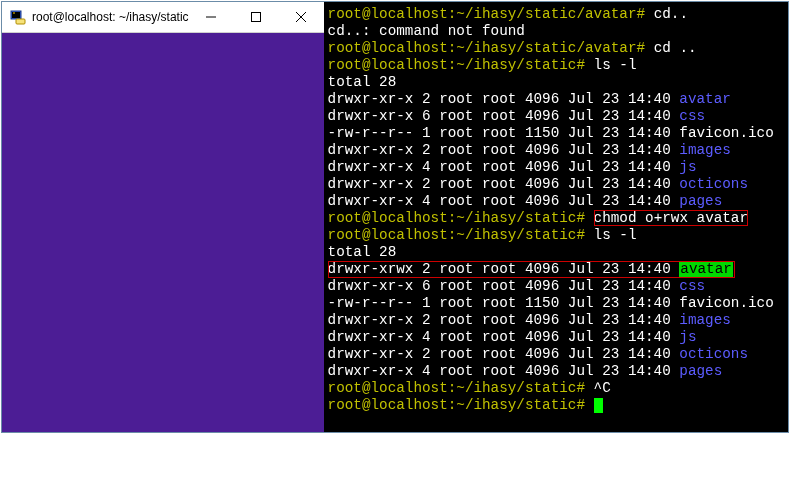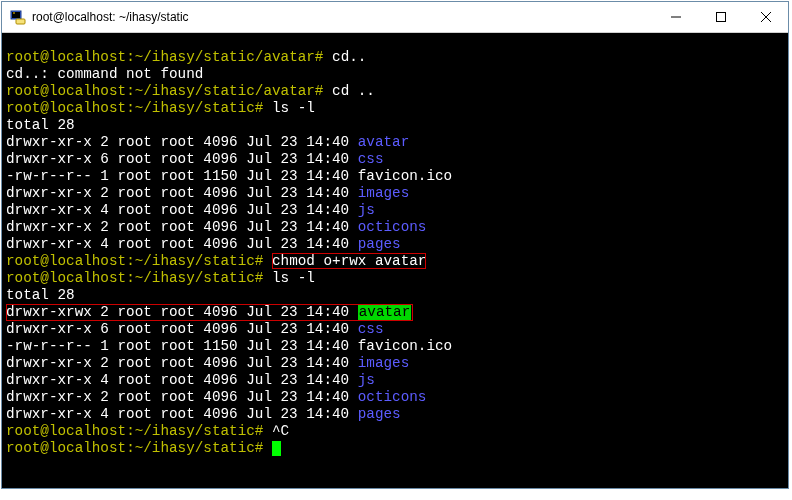--- a/index.html
+++ b/index.html
@@ -6,27 +6,27 @@
     margin: 0;
     padding: 0;
     width: 792px;
     height: 500px;
     overflow: hidden;
     font-family: "Segoe UI", Tahoma, sans-serif;
     background: #fff;
   }
   .window {
     width: 788px;
-    height: 488px;
+    height: 432px;
     border: 1px solid #6b8ca8;
     margin: 1px;
     box-sizing: border-box;
     display: flex;
-    flex-direction: column;
-    background: #0f172a;
+    flex-direction: row;
+    background: #4c1d95;
   }
   .titlebar {
     height: 30px;
     background: #ffffff;
     display: flex;
     align-items: center;
     border-bottom: 1px solid #d0d0d0;
     flex: 0 0 auto;
   }
   .titlebar .app-icon {
@@ -60,21 +60,21 @@
   }
   .win-btn svg { display:block; }
 
   .terminal {
     flex: 1;
     background: #000;
     color: #fff;
     font-family: Consolas, "Courier New", monospace;
     font-size: 14.3px;
     line-height: 17px;
-    padding: 16px 4px;
+    padding: 4px 4px;
     white-space: pre;
     overflow: hidden;
   }
   .terminal .line { height: 17px; }
   .yellow { color: #c0c000; }
   .blue   { color: #5c5cff; }
   .green-bg { background: #00d800; color:#000; padding:0 1px; }
   .red-box { outline: 1px solid #c00; outline-offset: -1px; }
   .red-box-full { outline: 1px solid #c00; outline-offset: -1px; display:inline-block;text-align:center; }
   .cursor {

